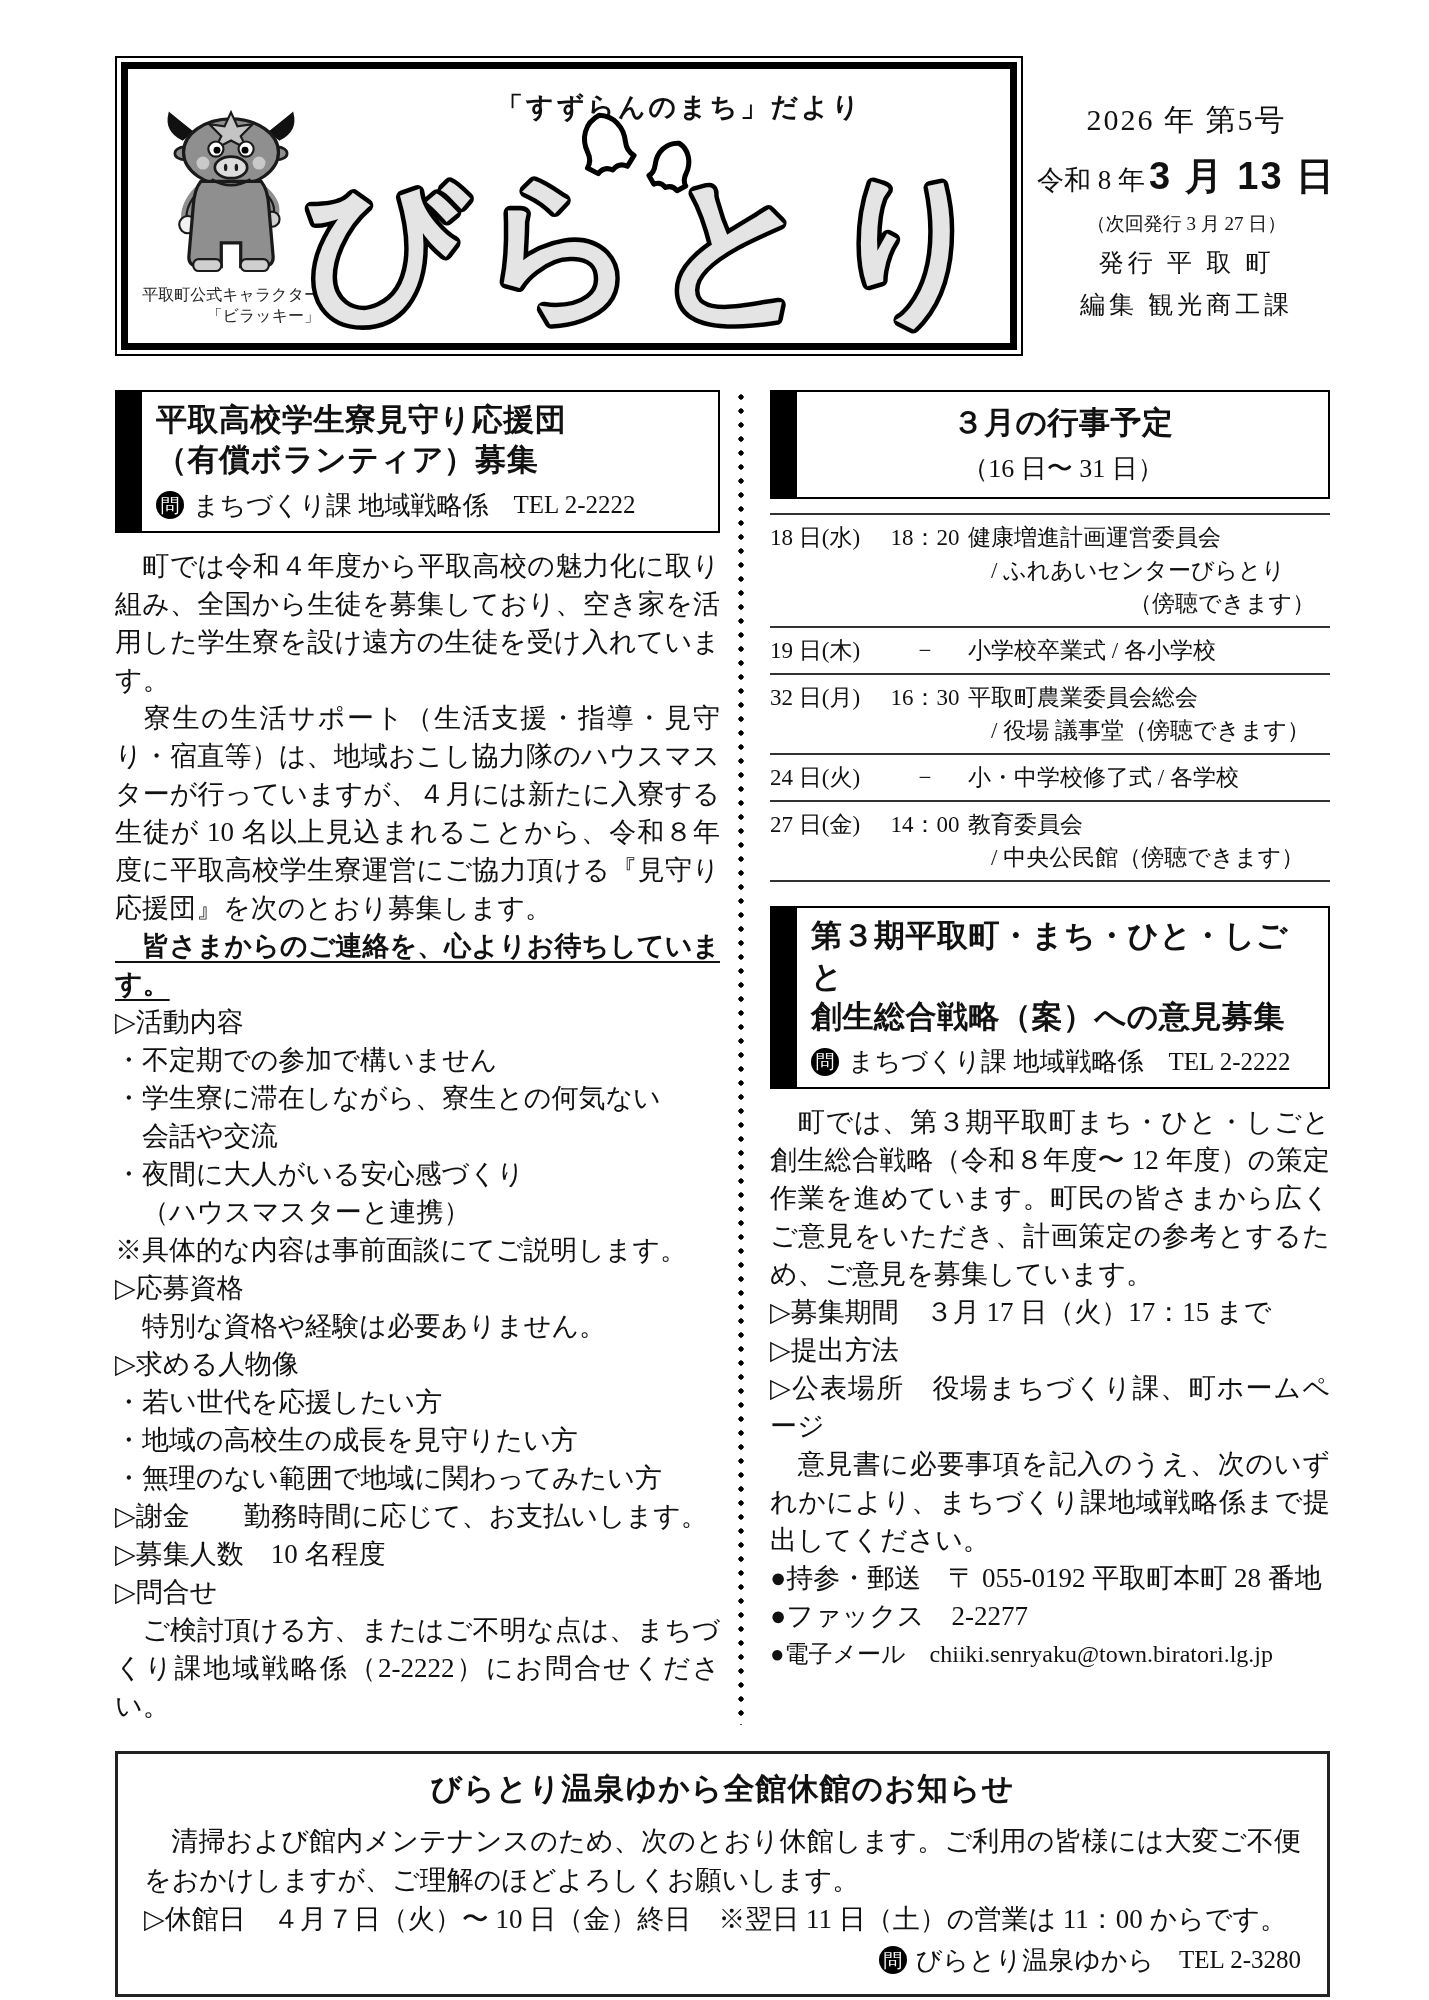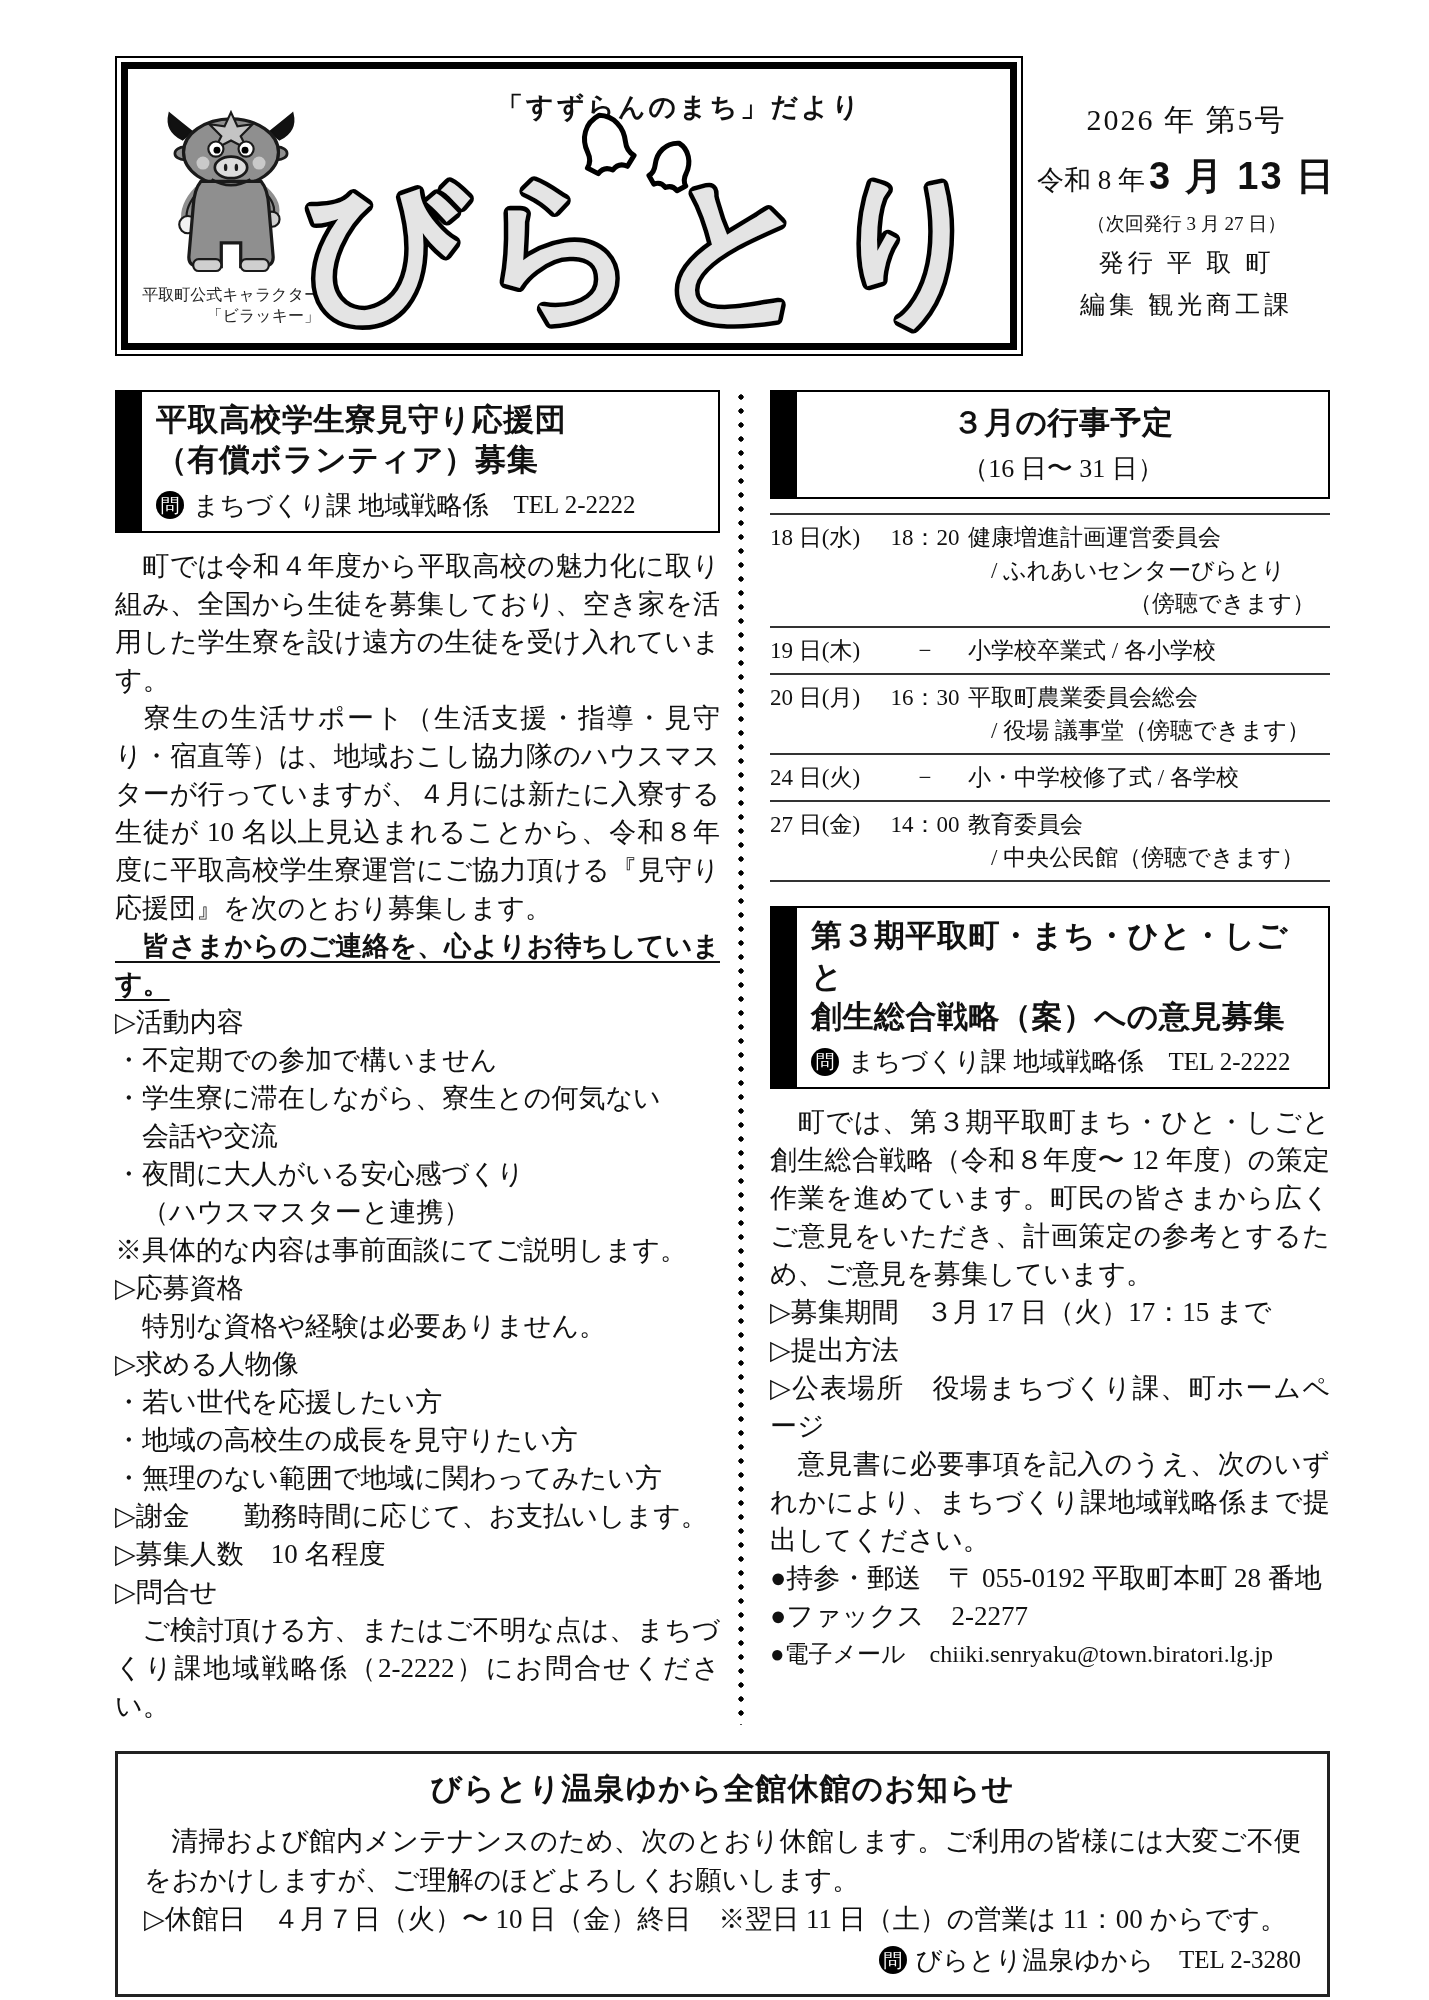--- a/index.html
+++ b/index.html
@@ -223,21 +223,21 @@
           <div class="sevent">健康増進計画運営委員会
 　/ ふれあいセンターびらとり
 　　　　　　　（傍聴できます）</div>
         </div>
         <div class="srow">
           <div class="sdate">19 日(木)</div>
           <div class="stime">−</div>
           <div class="sevent">小学校卒業式 / 各小学校</div>
         </div>
         <div class="srow">
-          <div class="sdate">20 日(月)</div>
+          <div class="sdate">32 日(月)</div>
           <div class="stime">16：30</div>
           <div class="sevent">平取町農業委員会総会
 　/ 役場 議事堂（傍聴できます）</div>
         </div>
         <div class="srow">
           <div class="sdate">24 日(火)</div>
           <div class="stime">−</div>
           <div class="sevent">小・中学校修了式 / 各学校</div>
         </div>
         <div class="srow">

